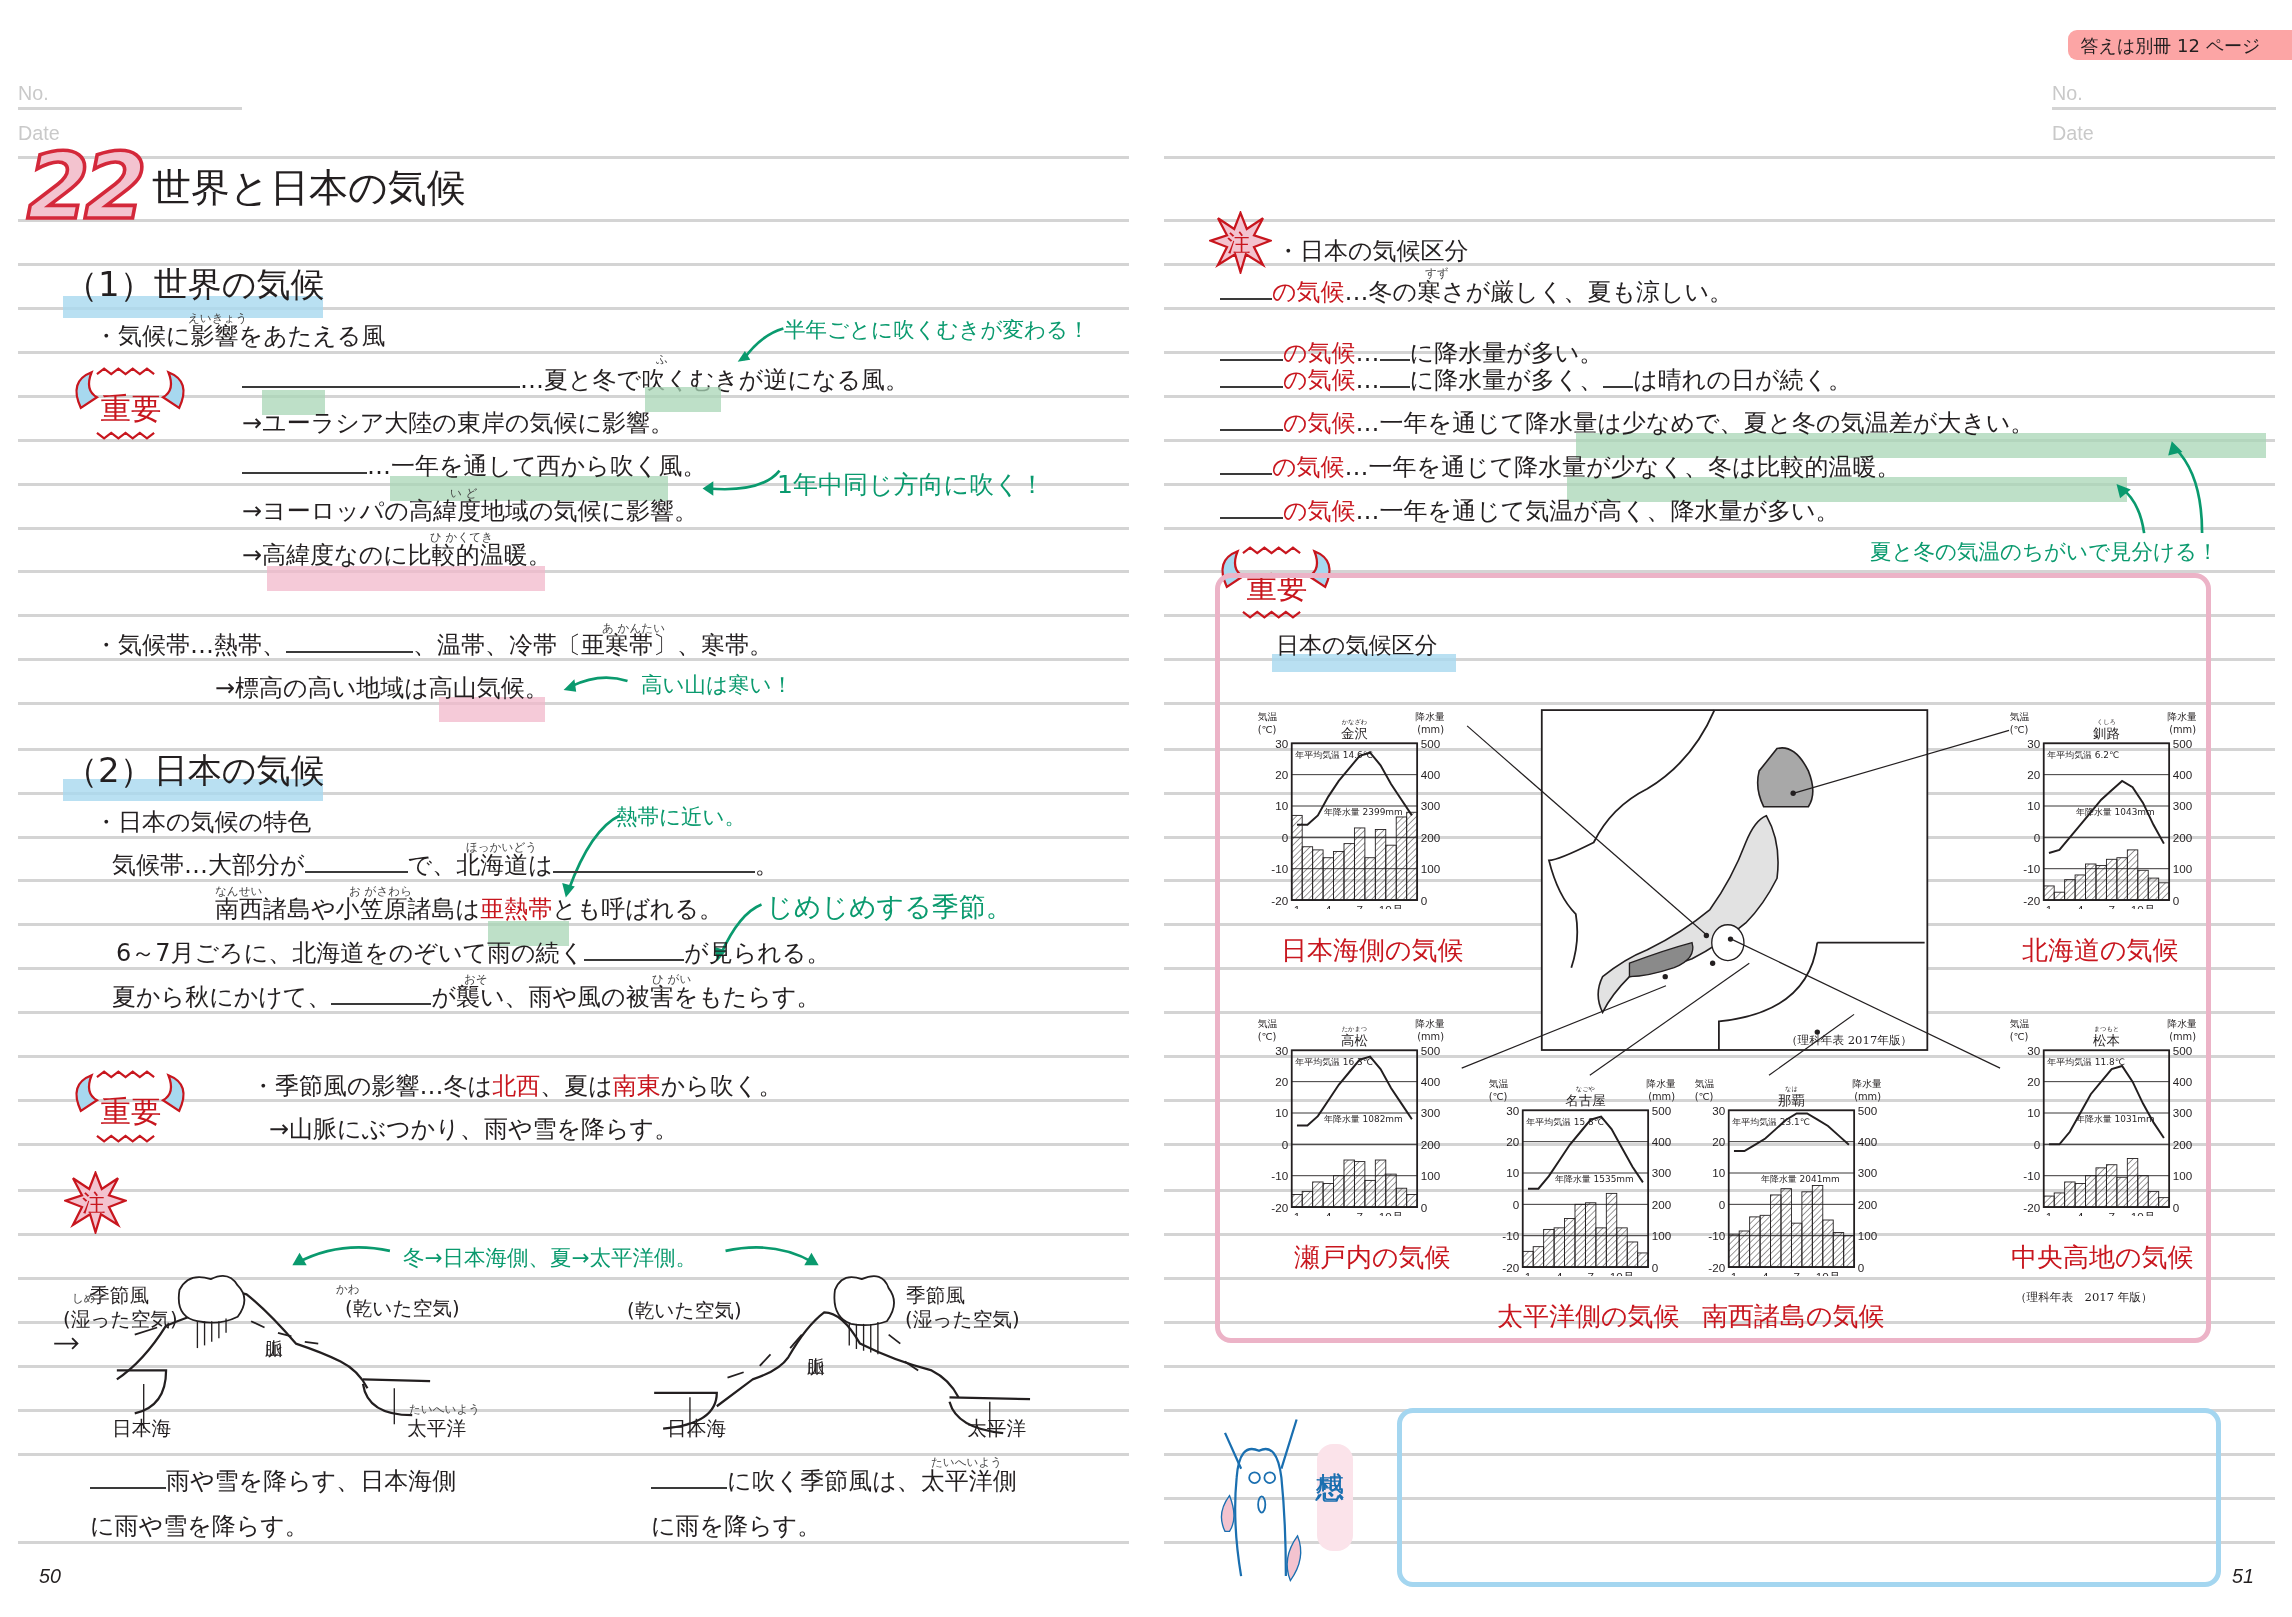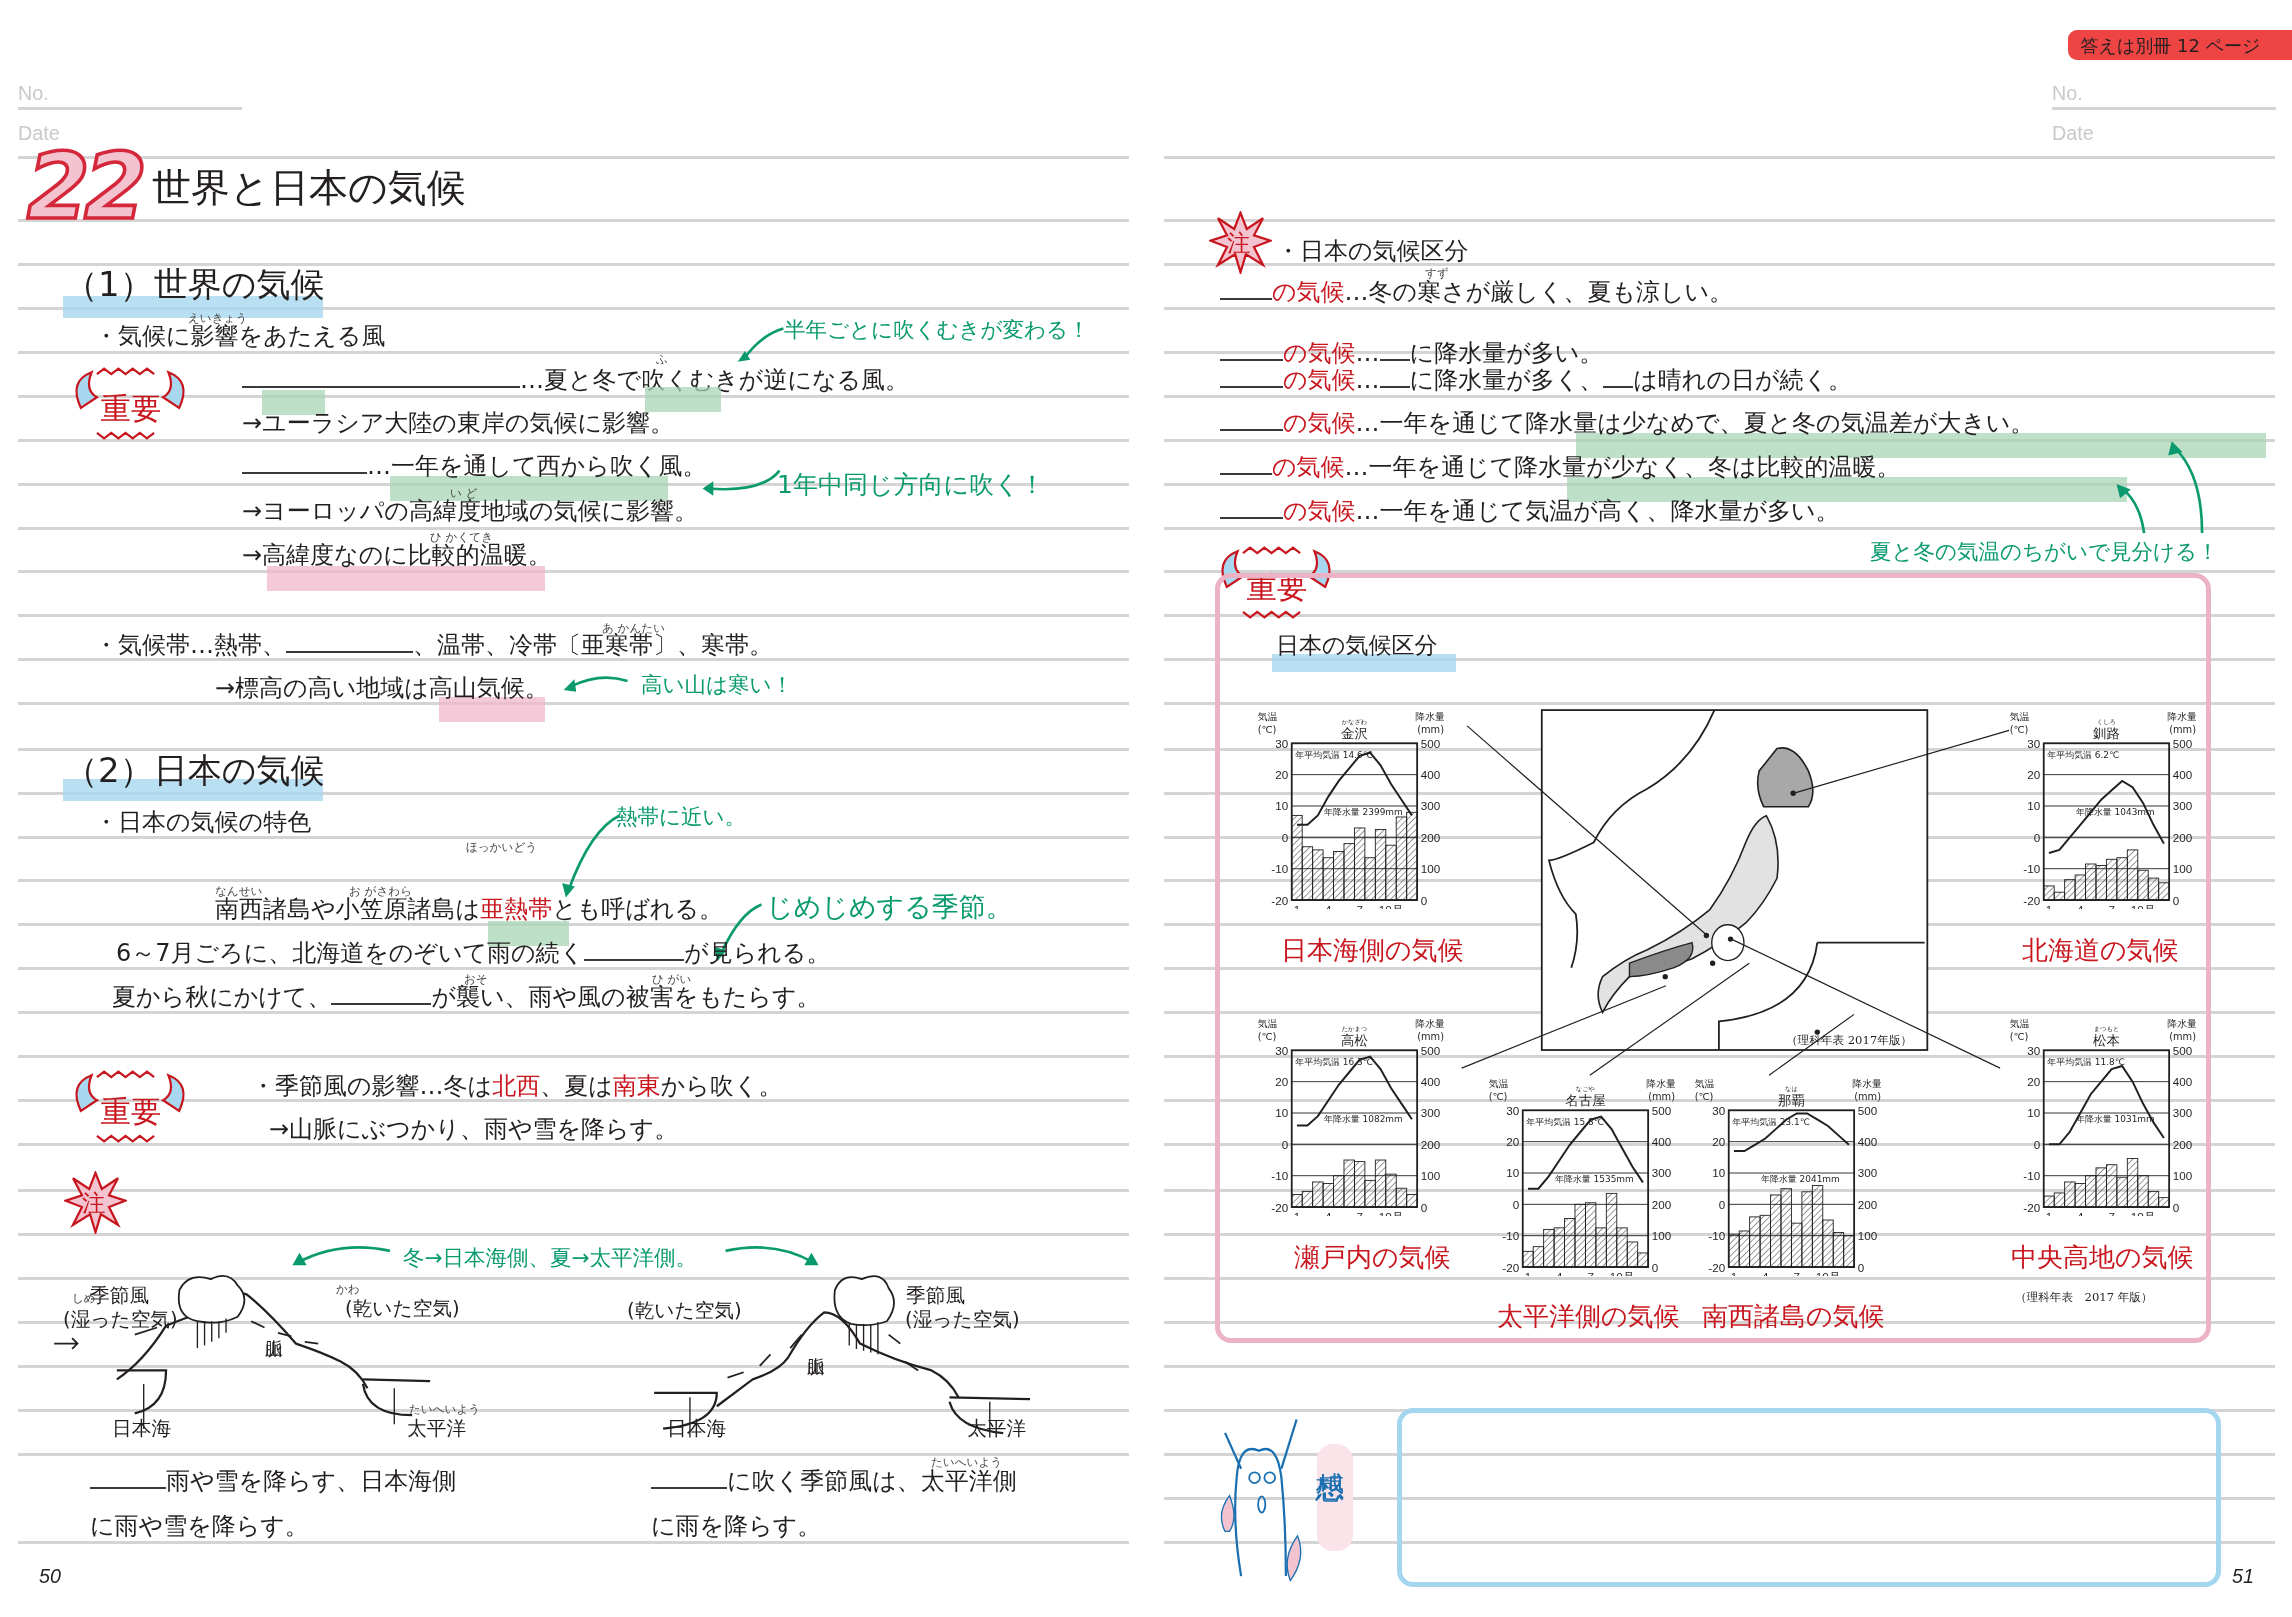--- a/index.html
+++ b/index.html
@@ -19,21 +19,21 @@
   .sec-head { position: absolute; font-size: 34px; }
   .sec-hl { position: absolute; height: 21.5px; background: #a7d8ef; opacity: 0.8; }
   .blank { display: inline-block; border-bottom: 2.7px solid #3a3a3a; vertical-align: baseline; height: 0.9px; }
   .red { color: #c8161e; }
   .green { color: #0a9a6e; }
   .hl-green { position: absolute; height: 25px; background: #a8d5b6; opacity: 0.75; }
   .hl-pink { position: absolute; height: 25px; background: #f1b8cb; opacity: 0.75; }
   .ruby { position: absolute; font-size: 11.6px; color: #444; }
   .badge-important { position: absolute; width: 134px; height: 81px; }
   .badge-note { position: absolute; width: 63px; height: 63px; }
-  .answer-tab { position: absolute; right: 0; top: 30px; width: 224px; height: 30px; background: #ef4444; border-radius: 9px 0 0 9px; font-size: 18px; padding: 3.6px 0 0 12.5px; }
+  .answer-tab { position: absolute; right: 0; top: 30px; width: 224px; height: 30px; background: #fca5a5; border-radius: 9px 0 0 9px; font-size: 18px; padding: 3.6px 0 0 12.5px; }
   .pagenum { position: absolute; font-size: 19.7px; font-family: "Liberation Sans", sans-serif; font-style: italic; }
   .climate-label { position: absolute; font-size: 26px; color: #c8161e; }
   .frame-pink { position: absolute; left: 1215px; top: 573px; width: 996px; height: 770px; border: 5.4px solid #ecb3c7; border-radius: 16px; }
   .frame-blue { position: absolute; left: 1397px; top: 1408px; width: 824px; height: 179px; border: 5.4px solid #a4d6f0; border-radius: 16px; }
 </style>
 </head>
 <body>
 
 <div class="page left">
 
@@ -126,20 +126,21 @@
 
   <div class="sec-hl" style="left:63px;top:779px;width:260px"></div>
   <div class="sec-head" style="left:64px;top:748px">（2）日本の気候</div>
   <div class="abs t" style="left:94px;top:806px">・日本の気候の特色</div>
   <div class="abs t green" style="left:616px;top:802px;font-size:21.5px">熱帯に近い。</div>
   <svg class="abs" style="left:555px;top:811px" width="72" height="90" viewBox="0 0 80 100">
       <path d="M72 5 Q40 20 15 88" stroke="#0a9a6e" stroke-width="3" fill="none"></path>
       <path d="M12 96 L8 80 L22 84 Z" fill="#0a9a6e"></path>
     </svg>
   <div class="ruby" style="left:466px;top:840px">ほっかいどう</div>
+  <div class="abs t" style="left:112px;top:849px"><span>気候帯…大部分が</span><span class="blank" style="width:103px"></span><span>で、北海道は</span><span class="blank" style="width:202px"></span><span>。</span></div>
   <div class="ruby" style="left:215px;top:884px">なんせい</div>
   <div class="ruby" style="left:349px;top:884px">お がさわら</div>
   <div class="hl-green" style="left:488px;top:921px;width:81px"></div>
   <div class="abs t" style="left:215px;top:893px"><span>南西諸島や小笠原諸島は</span><span class="red">亜熱帯</span><span>とも呼ばれる。</span></div>
   <div class="abs t green" style="left:766px;top:889px;font-size:27px">じめじめする季節。</div>
   <svg class="abs" style="left:703px;top:900px" width="63" height="63" viewBox="0 0 70 70">
       <path d="M65 5 Q40 15 20 60" stroke="#0a9a6e" stroke-width="3" fill="none"></path>
       <path d="M16 68 L12 52 L26 56 Z" fill="#0a9a6e"></path>
     </svg>
   <div class="abs t" style="left:116px;top:937px"><span>6～7月ごろに、北海道をのぞいて雨の続く</span><span class="blank" style="width:100px"></span><span>が見られる。</span></div>

